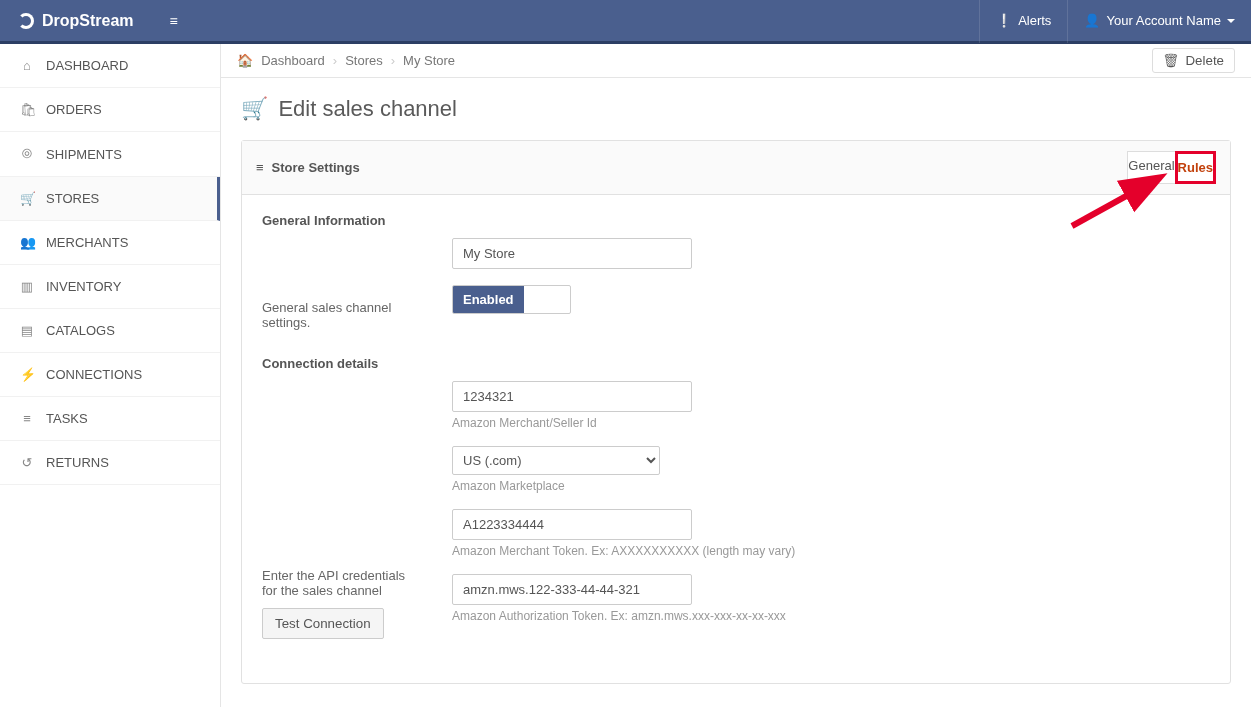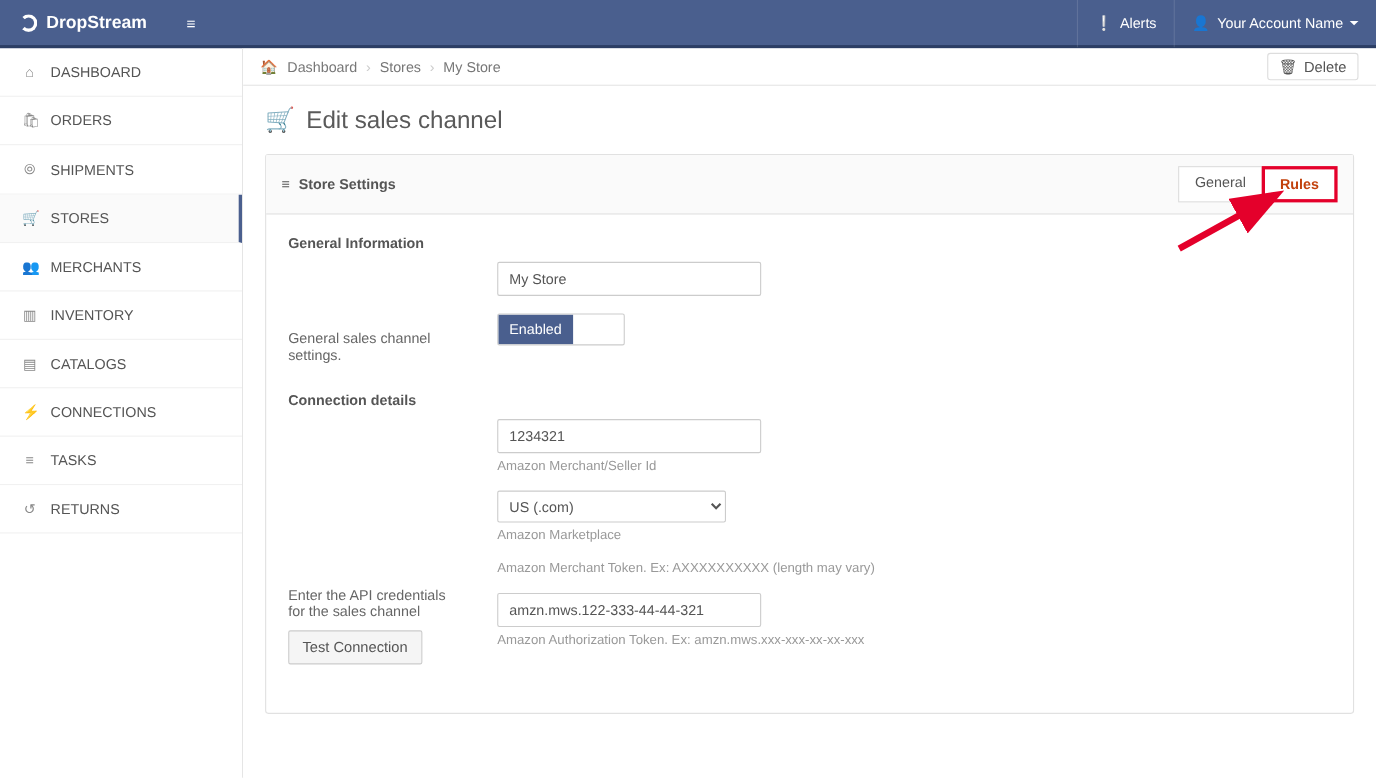--- a/index.html
+++ b/index.html
@@ -26,36 +26,36 @@
 .toolbar .right { margin-left: auto; }
 .btn-delete { display: flex; align-items: center; gap: 6px; background: #fff; border: 1px solid #ddd; padding: 4px 10px; border-radius: 3px; cursor: pointer; color: #555; }
 
 .page { padding: 18px 20px; }
 .page-title { font-size: 22px; font-weight: 400; color: #5a5a5a; display: flex; align-items: center; gap: 10px; margin-bottom: 18px; }
 
 .panel { border: 1px solid #e1e1e1; border-radius: 3px; }
 .panel-head { display: flex; align-items: center; padding: 10px 14px; border-bottom: 1px solid #e1e1e1; background: #fafafa; }
 .panel-head .title { font-weight: bold; color: #555; display: flex; align-items: center; gap: 8px; }
 .tabs { margin-left: auto; display: flex; }
-.tab { padding: 6px 14px; border: 1px solid #ddd; margin-left: -1px; cursor: pointer; color: #555; background: #fff; }
+.tab { padding: 6px 0; border: 1px solid #ddd; margin-left: -1px; cursor: pointer; color: #555; background: #fff; }
 .tab.highlight { border: 3px solid #e4002b; color: #c2410c; position: relative; font-weight: bold; }
 .panel-body { padding: 18px 20px; }
 
 .section-title { font-weight: bold; color: #555; margin-bottom: 10px; }
 .form-row { display: flex; align-items: flex-end; gap: 30px; margin-bottom: 26px; }
 .form-help { width: 160px; color: #666; }
 .form-fields { flex: 1; }
 .field { margin-bottom: 16px; }
 .input, .select { width: 240px; padding: 7px 10px; border: 1px solid #ccc; border-radius: 2px; font-size: 13px; color: #555; font-family: inherit; }
 .select { background: #eee; appearance: none; position: relative; }
 .select-wrap { position: relative; display: inline-block; }
 .select-wrap::after { content: '▾'; position: absolute; right: 10px; top: 7px; color: #888; pointer-events: none; font-size: 11px; }
 .select-native { width: 208px; padding: 5px 6px; border: 1px solid #ccc; border-radius: 2px; font-size: 13px; color: #555; background: #fff; font-family: inherit; }
 .toggle { display: inline-flex; border: 1px solid #ccc; border-radius: 2px; overflow: hidden; }
-.toggle .on { background: #4a5f8e; color: #fff; padding: 6px 10px; }
+.toggle .on { background: #4a5f8e; color: #fff; padding: 6px 10px; font-weight: bold; }
 .toggle .off { width: 46px; }
 .hint { color: #999; font-size: 12px; margin-top: 4px; }
 .btn { padding: 7px 12px; border: 1px solid #ccc; background: #f5f5f5; border-radius: 2px; cursor: pointer; color: #555; }
 svg.arrow { position: absolute; }
 </style>
 </head>
 <body>
 
 <div class="topbar">
   <div class="brand">
@@ -183,20 +183,21 @@
                 <input class="input" value="1234321" style="">
                 <div class="hint">Amazon Merchant/Seller Id</div>
               </div>
               <div class="field">
                 <select class="select-native">
                   <option>US (.com)</option>
                 </select>
                 <div class="hint">Amazon Marketplace</div>
               </div>
               <div class="field">
+                <input class="input" value="A1223334444" style="">
                 <div class="hint">Amazon Merchant Token. Ex: AXXXXXXXXXX (length may vary)</div>
               </div>
               <div class="field">
                 <input class="input" value="amzn.mws.122-333-44-44-321" style="">
                 <div class="hint">Amazon Authorization Token. Ex: amzn.mws.xxx-xxx-xx-xx-xxx</div>
               </div>
             </div>
           </div>
 
         </div>

